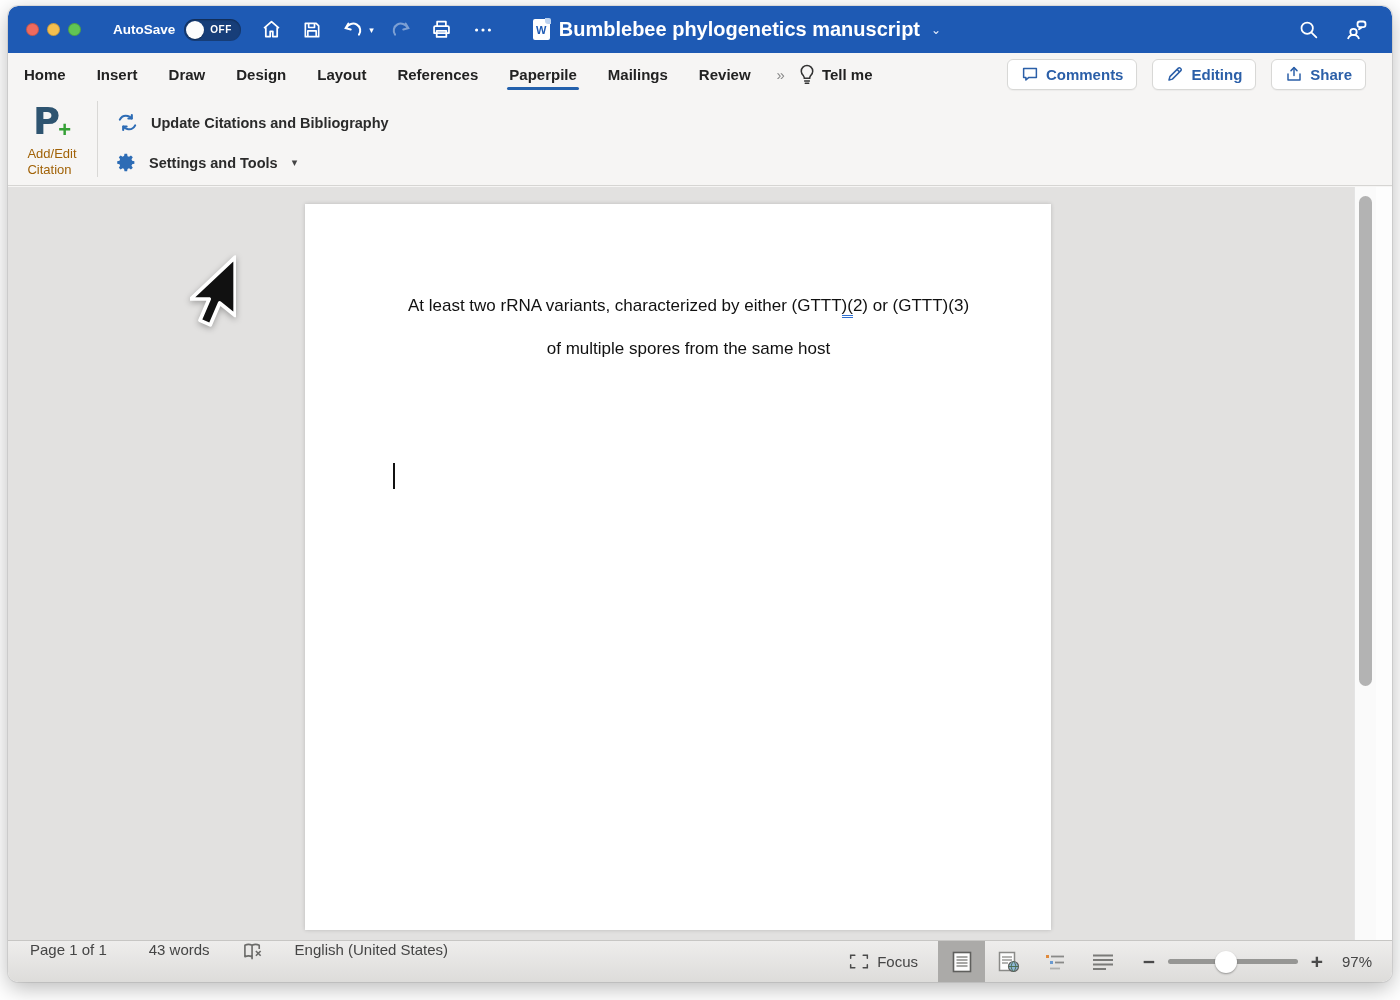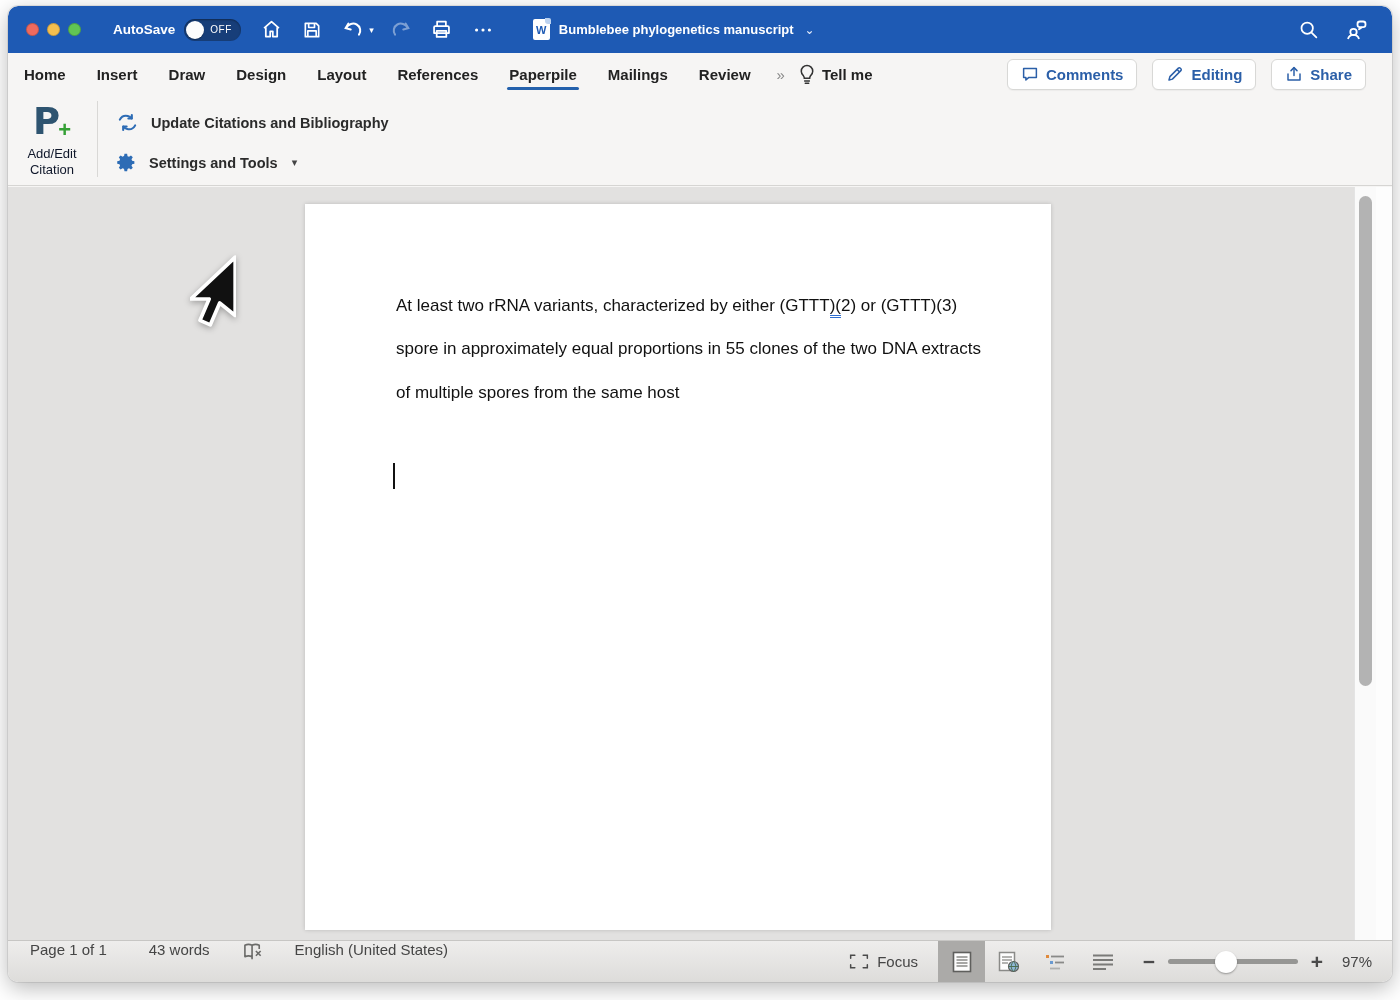--- a/index.html
+++ b/index.html
@@ -20,32 +20,32 @@
   }
   .traffic { display:flex; gap:8px; margin-left:18px; }
   .light { width:13px; height:13px; border-radius:50%; box-shadow:inset 0 0 0 1px rgba(0,0,0,.18); }
   .light.red { background:#ee6a5f; }
   .light.yellow { background:#f5bf4f; }
   .light.green { background:#61c554; }
   .autosave { display:flex; align-items:center; gap:9px; margin-left:32px; }
   .autosave-label { font-size:13.5px; font-weight:700; color:#fff; }
   .toggle { width:57px; height:22px; border-radius:11px; background:#173e79; display:flex; align-items:center; padding:2px; box-shadow:inset 0 1px 2px rgba(0,0,0,.35); cursor:pointer; }
   .knob { width:18px; height:18px; border-radius:50%; background:#fdfdfd; box-shadow:0 1px 1px rgba(0,0,0,.3); }
-  .toggle-state { color:#fff; font-size:10px; font-weight:400; letter-spacing:.5px; margin-left:6px; }
+  .toggle-state { color:#fff; font-size:10px; font-weight:700; letter-spacing:.5px; margin-left:6px; }
   .tb-icons { display:flex; align-items:center; gap:13px; margin-left:16px; }
   .tb-btn { width:28px; height:28px; display:flex; align-items:center; justify-content:center; border-radius:5px; cursor:pointer; }
   .tb-btn svg { display:block; }
   .tb-btn.disabled { opacity:.42; }
   .undo-wrap { display:flex; align-items:center; gap:2px; }
   .chev-small { font-size:9px; color:#fff; }
   .doc-title-group { display:flex; align-items:center; gap:9px; margin-left:36px; cursor:pointer; }
   .word-doc-icon { position:relative; width:17px; height:21px; background:#fff; border-radius:2px; display:flex; align-items:center; justify-content:center; }
   .word-doc-icon::after { content:""; position:absolute; right:-1px; top:-1px; width:6px; height:6px; background:#bcd2f0; border-radius:0 2px 0 3px; }
   .word-doc-icon span { color:#1e5ab4; font-weight:700; font-size:11px; }
-  .doc-title { font-size:13px; font-weight:700; color:#fff; }
+  .doc-title { font-size:20px; font-weight:700; color:#fff; }
   .doc-title-chev { font-size:12px; color:#e8eefc; margin-left:2px; }
   .tb-right { margin-left:auto; display:flex; align-items:center; gap:20px; margin-right:22px; }
 
   
   .tabrow {
     position:absolute; left:0; top:47px; right:0; height:42px;
     background:#f6f5f4; display:flex; align-items:center;
   }
   .tabs { display:flex; align-items:flex-start; margin-left:16px; gap:31px; }
   .tab { font-size:15px; color:#222; font-weight:600; cursor:pointer; position:relative; padding:9px 0; }
@@ -68,21 +68,21 @@
     background:#f6f5f4; border-bottom:1px solid #d6d5d3;
   }
   .addedit {
     position:absolute; left:8px; top:4px; width:72px; height:82px;
     display:flex; flex-direction:column; align-items:center; justify-content:center;
     border-radius:5px; cursor:pointer;
   }
   .pp-logo { position:relative; height:40px; display:flex; align-items:flex-start; }
   .pp-p { font-size:37px; font-weight:800; color:#2e5470; line-height:38px; font-family:"DejaVu Sans",sans-serif; }
   .pp-plus { font-size:22px; font-weight:800; color:#35a035; line-height:22px; margin-top:16px; margin-left:-2px; }
-  .addedit-label { font-size:13px; color:#0f172a; text-align:center; line-height:16px; margin-top:3px; }
+  .addedit-label { font-size:13px; color:#a16207; text-align:left; line-height:16px; margin-top:3px; }
   .ribbon-divider { position:absolute; left:89px; top:6px; bottom:8px; width:1px; background:#d9d8d6; }
   .ribbon-item { position:absolute; left:100px; display:flex; align-items:center; gap:12px; cursor:pointer; padding:4px 8px; border-radius:4px; }
   .ribbon-item-1 { top:12px; }
   .ribbon-item-2 { top:53px;justify-content:center; }
   .ribbon-item-label { font-size:14.5px; font-weight:600; color:#2b2b2b; }
   .ribbon-chev { font-size:11px; color:#444; margin-left:2px; }
 
   
   .canvas {
     position:absolute; left:0; top:181px; right:0; bottom:42px;
@@ -90,21 +90,21 @@
   }
   .page {
     position:absolute; left:297px; top:17px; width:746px; height:726px;
     background:#fff; box-shadow:0 0 4px rgba(0,0,0,.18);
   }
   .doc-text {
     position:absolute; left:91px; top:80px; width:585px;
     font-size:17px; line-height:43.4px; color:#111;
     font-family:"Liberation Sans","DejaVu Sans",sans-serif;
   }
-  .doc-line { white-space:nowrap; }
+  .doc-line { white-space:nowrap;text-align:center; }
   .grammar-flag { border-bottom:3px double #2f6fd0; }
   .caret { position:absolute; left:88px; top:259px; width:1.6px; height:26px; background:#111; }
   .mouse-cursor { position:absolute; left:182px; top:68px; pointer-events:none; filter:drop-shadow(0 2px 3px rgba(0,0,0,.3)); }
 
   
   .scrollbar-track {
     position:absolute; right:16px; top:181px; bottom:42px; width:22px;
     background:#fafafa; border-left:1px solid #e4e4e4;
   }
   .scrollbar-thumb { position:absolute; left:4px; top:9px; width:13px; height:490px; border-radius:7px; background:#b3b3b3; cursor:grab; }
@@ -295,21 +295,20 @@
         </svg>
       <span class="ribbon-item-label">Settings and Tools</span>
       <span class="ribbon-chev">▾</span>
     </div>
   </div>
 
   <div class="canvas">
     <div class="page">
       <div class="doc-text">
         <div class="doc-line"><span>At least two rRNA variants, characterized by either (GTTT</span><span class="grammar-flag">)(</span><span>2) or (GTTT)(3)</span></div>
-        <div class="doc-line">spore in approximately equal proportions in 55 clones of the two DNA extracts</div>
         <div class="doc-line">of multiple spores from the same host</div>
       </div>
       <div class="caret"></div>
     </div>
     <svg class="mouse-cursor" width="46" height="72" viewBox="0 0 13.8 20.8">
       <polygon points="13.55,0.25 13.55,17.75 8.9,14.0 6.1,20.55 3.0,19.2 5.75,12.8 0.25,12.8" fill="#111" stroke="#fff" stroke-width="1.1" stroke-linejoin="round"></polygon>
     </svg>
   </div>
 
   <div class="win-right-strip"></div>

